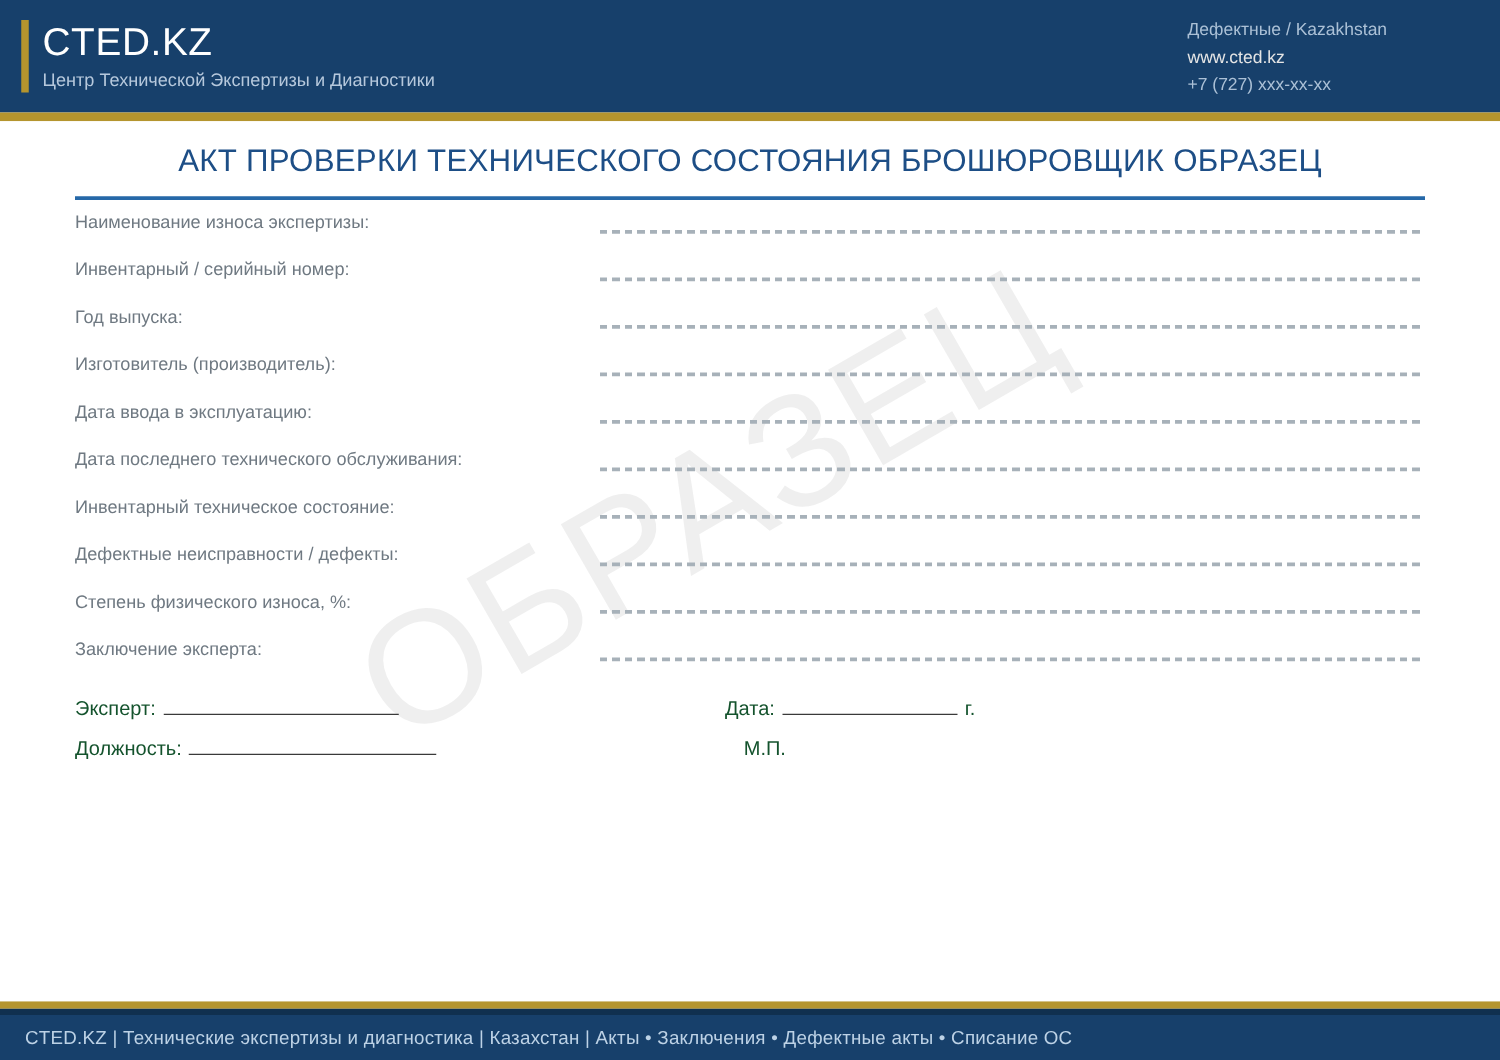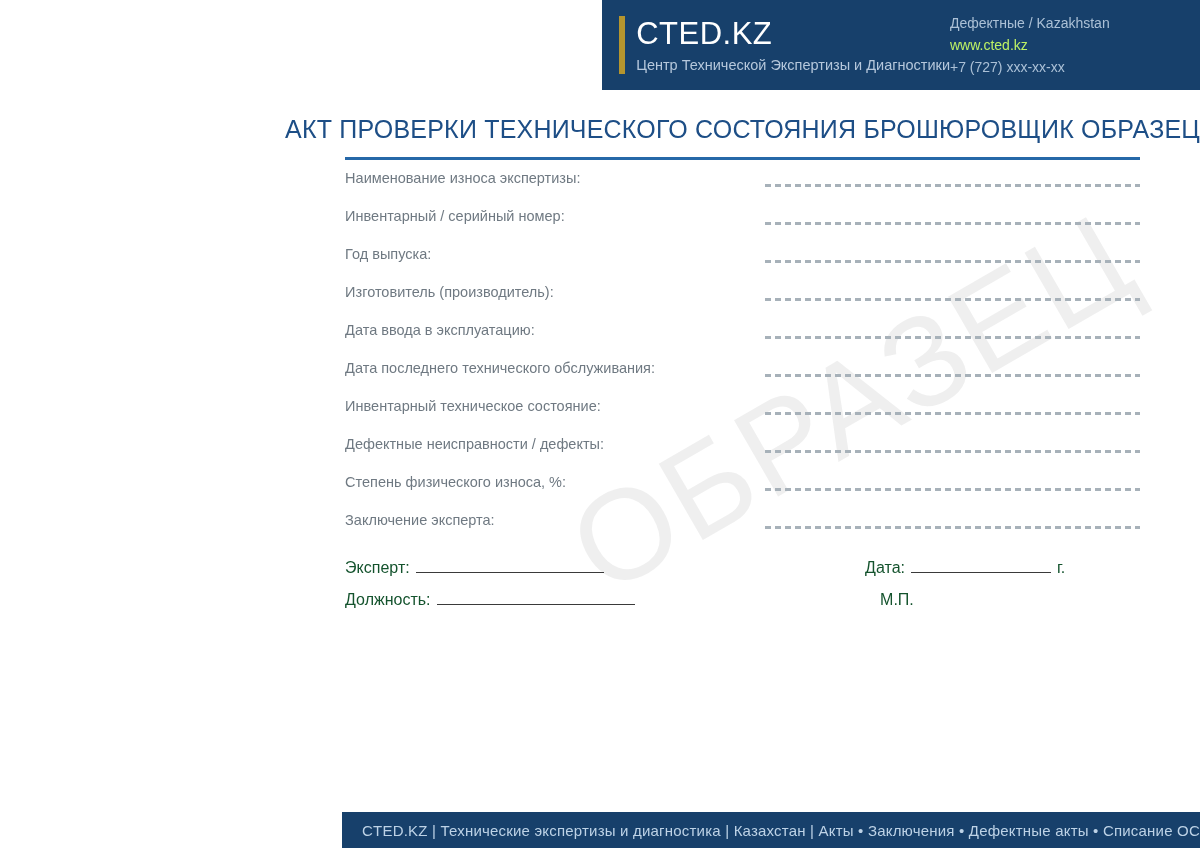--- a/index.html
+++ b/index.html
@@ -1,35 +1,35 @@
 <!DOCTYPE html>
 <html><head>
 <meta charset="utf-8">
 <style>
   * { box-sizing: border-box; }
   html,body { margin:0; padding:0; }
   body {
     width:1200px; height:848px; background:#ffffff; overflow:hidden;
     font-family:"Liberation Sans", sans-serif; position:relative;
   }
-  .page { width:1200px; height:728px; display:flex; flex-direction:column;align-items:flex-end; }
+  .page { width:1200px; height:728px; display:flex; flex-direction:column; }
 
   
   .hdr {
     height:90px; background:#17406B; flex:0 0 auto;
     display:flex; justify-content:space-between; align-items:center;
     padding:0 42px 0 17px;
   }
   .hdr-left { display:flex; align-items:center; }
   .gold-bar { width:6px; height:58px; background:#B5952E; margin-right:11px; }
   .logo { font-size:31px; color:#ffffff; letter-spacing:0.5px; line-height:34px; }
   .subtitle { font-size:14.5px; color:#B6C8DC; margin-top:6px; }
   .hdr-right { width:208px; font-size:14px; line-height:22px; }
   .hdr-country, .hdr-phone { color:#ABC0D6; }
-  .hdr-site { color:#bef264; cursor:pointer; }
+  .hdr-site { color:#e5e5e5; cursor:pointer; }
   .gold-stripe { height:7px; background:#B5952E; flex:0 0 auto; }
 
   
   .content { position:relative; height:704px; flex:0 0 auto; background:#fff; }
   .watermark {
     position:absolute; left:137px; top:25px; width:860px; height:560px;
     display:flex; align-items:center; justify-content:center;
     transform:rotate(-30deg); font-size:128px; font-weight:400;
     color:rgba(100,100,100,0.10); letter-spacing:3px; white-space:nowrap;
     pointer-events:none; z-index:0;

